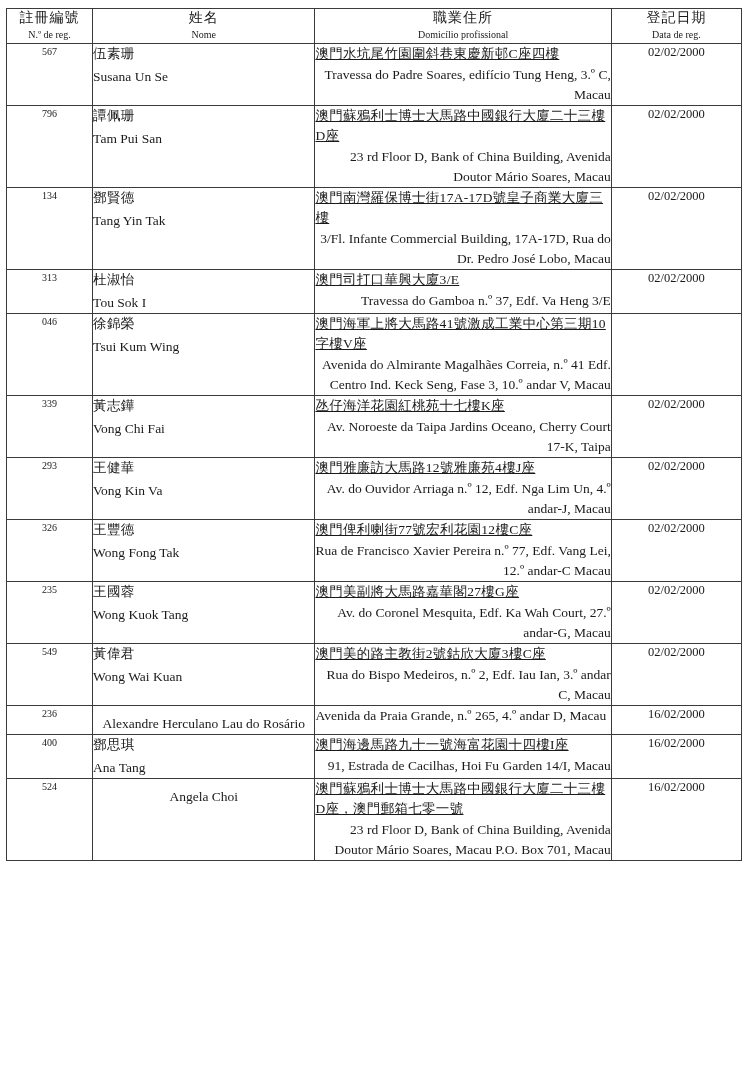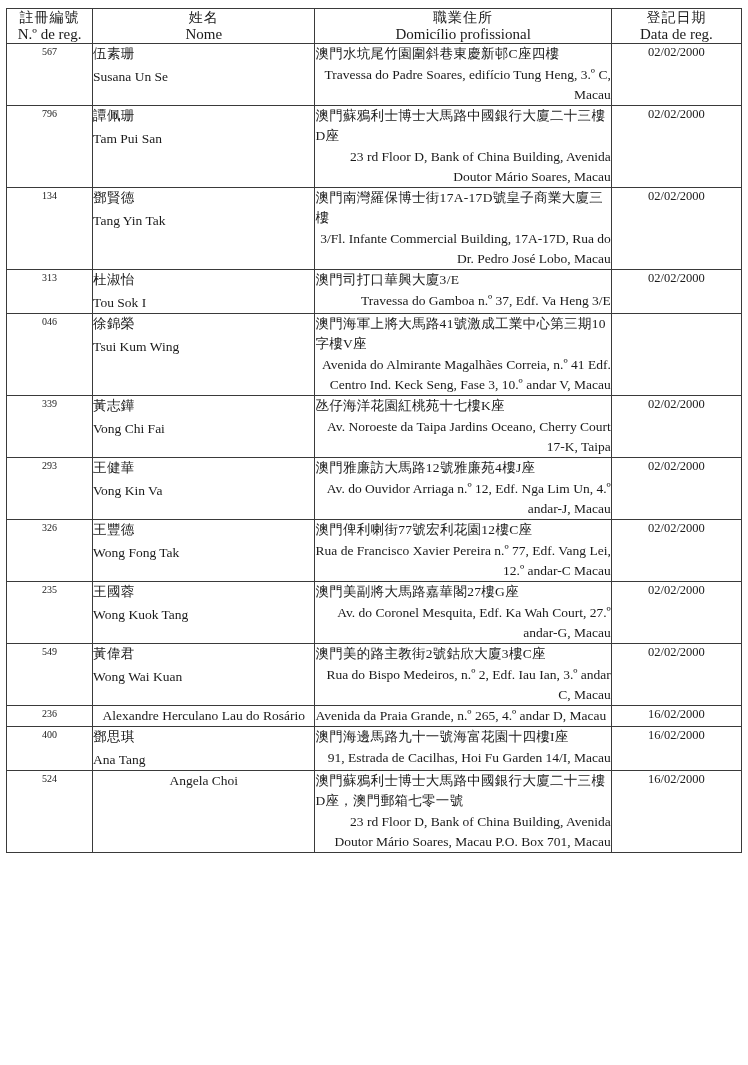--- a/index.html
+++ b/index.html
@@ -41,21 +41,21 @@
   .col-name  { width: 222px; }
   .col-dom   { width: 296px; }
   .col-date  { width: 130px; }
 
   .hdr-line-zh {
     font-size: 14px;
     line-height: 17px;
     letter-spacing: 1px;
   }
   .hdr-line-pt {
-    font-size: 15px;
+    font-size: 10px;
     line-height: 17px;
   }
 
   td.c-reg {
     text-align: center;
     font-size: 10px;
     padding: 8px 2px 8px 2px;
     line-height: 16px;
   }
   td.c-date {
@@ -79,23 +79,23 @@
     font-size: 13.5px;
     line-height: 20px;
     letter-spacing: 0.3px;
   }
   .lat {
     font-size: 13.5px;
     line-height: 20px;
   }
   .c-name .zh { display: block; }
   .c-name .lat { display: block; margin-top: 3px; }
-  .c-name.single .lat { margin-top: 0; }
+  .c-name.single .lat { margin-top: 8px; }
   .c-name.centered { text-align: center; padding-left: 6px; padding-right: 6px; }
-  .c-dom .zh { display: block; }
+  .c-dom .zh { display: block; text-decoration: underline; }
   .c-dom .lat { display: block; }
   .c-dom .zh + .lat { margin-top: 1px; text-align: right; }
 </style>
 </head>
 <body>
 
 <div class="page">
   <table class="reg">
     <colgroup>
       <col class="col-reg">

